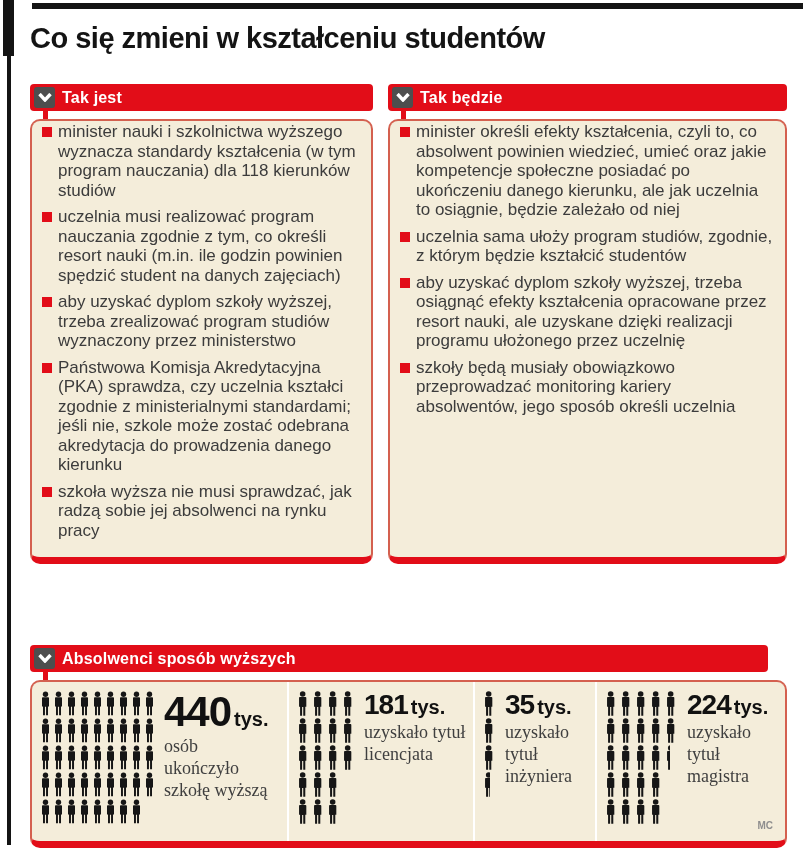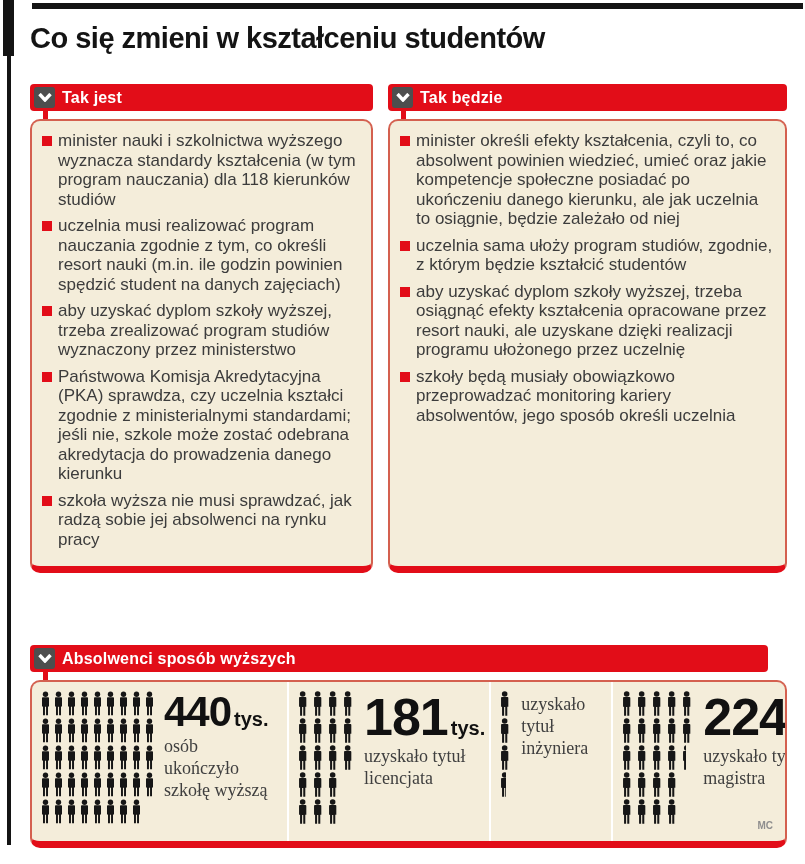--- a/index.html
+++ b/index.html
@@ -23,41 +23,41 @@
   .connector{width:5px;height:8px;background:#e20d18;margin-left:13px;}
 
   
   .panel{background:#f4edda;border:2px solid #d4604f;border-bottom:7px solid #e20d18;
          border-radius:10px;box-sizing:border-box;overflow:hidden;}
 
   .cols{position:absolute;left:30px;top:84px;width:757px;display:flex;gap:15px;align-items:stretch;}
   .col{display:flex;flex-direction:column;}
   .col-left{flex:0 0 343px;}
   .col-right{flex:1 1 auto;}
-  .col .panel{flex:1 1 auto;padding:10px 10px 10px 10px;}
+  .col .panel{flex:1 1 auto;padding:1px 10px 10px 10px;}
 
   ul.bullets{list-style:none;margin:0;padding:0;}
   ul.bullets li{display:flex;gap:6px;margin-bottom:7px;}
   .bullet-sq{flex:0 0 10px;width:10px;height:10px;background:#e20d18;margin-top:5px;}
   .bullet-text{font-size:17px;line-height:19.5px;color:#3c3c3c;}
 
   
   .grads{position:absolute;left:30px;top:645px;width:757px;}
   .grads .bar{width:738px;box-sizing:border-box;}
   .stats{display:flex;height:168px;padding:0;}
   .stat-col{box-sizing:border-box;padding:9px 4px 6px 8px;display:flex;gap:7px;}
   .stat-col.div{border-right:2px solid #ffffff;}
   .c1{flex:0 0 257px;} .c2{flex:0 0 186px;} .c3{flex:0 0 122px;} .c4{flex:1 1 auto;}
   .icon-grid{flex:0 0 auto;}
   .icon-row{display:flex;height:27px;align-items:flex-start;}
   .icon-slot{display:inline-block;height:25px;overflow:hidden;margin-right:2px;}
   .person{height:25px;fill:#161616;display:block;}
   .stat-text{padding-top:0;}
   .stat-num{font-weight:bold;color:#111;letter-spacing:-1px;line-height:1;}
-  .c1 .stat-num{font-size:42px;} .c2 .stat-num,.c3 .stat-num,.c4 .stat-num{font-size:52px;}
+  .c1 .stat-num{font-size:42px;} .c2 .stat-num,.c3 .stat-num,.c4 .stat-num{font-size:28px;}
   .stat-unit{font-size:20px;font-weight:bold;color:#111;letter-spacing:0;margin-left:3px;}
   .stat-label{font-size:18px;line-height:22px;color:#3f3f3f;max-width:108px;margin-top:2px;font-family:Liberation Serif, serif;}
   .credit{position:absolute;right:12px;bottom:10px;font-size:10px;font-weight:bold;color:#8e8e8e;}
   .grads-box{position:relative;}
 </style>
 </head>
 <body>
 
 <div class="page">
   <div class="rule-top"></div>
@@ -592,20 +592,21 @@
             <div class="icon-row">
               <span class="icon-slot" style="width: 6.5px;">
                 <svg class="person" viewBox="0 0 20 44" preserveAspectRatio="xMinYMid meet" style="width: 13px;">
                   <circle cx="10" cy="5.2" r="4.9"></circle>
                   <path d="M3.6 12 C3.6 10.9 4.5 10.5 5.5 10.5 H14.5 C15.5 10.5 16.4 10.9 16.4 12 V27.5 H14.6 V43.5 H11 V28 H9 V43.5 H5.4 V27.5 H3.6 Z"></path>
                 </svg>
               </span>
             </div>
           </div>
         <div class="stat-text">
+          <div><span class="stat-num">35</span><span class="stat-unit">tys.</span></div>
           <div class="stat-label">uzyskało tytuł inżyniera</div>
         </div>
       </div>
       <div class="stat-col c4">
         <div class="icon-grid">
             <div class="icon-row">
               <span class="icon-slot" style="width: 13px;">
                 <svg class="person" viewBox="0 0 20 44" preserveAspectRatio="xMinYMid meet" style="width: 13px;">
                   <circle cx="10" cy="5.2" r="4.9"></circle>
                   <path d="M3.6 12 C3.6 10.9 4.5 10.5 5.5 10.5 H14.5 C15.5 10.5 16.4 10.9 16.4 12 V27.5 H14.6 V43.5 H11 V28 H9 V43.5 H5.4 V27.5 H3.6 Z"></path>

